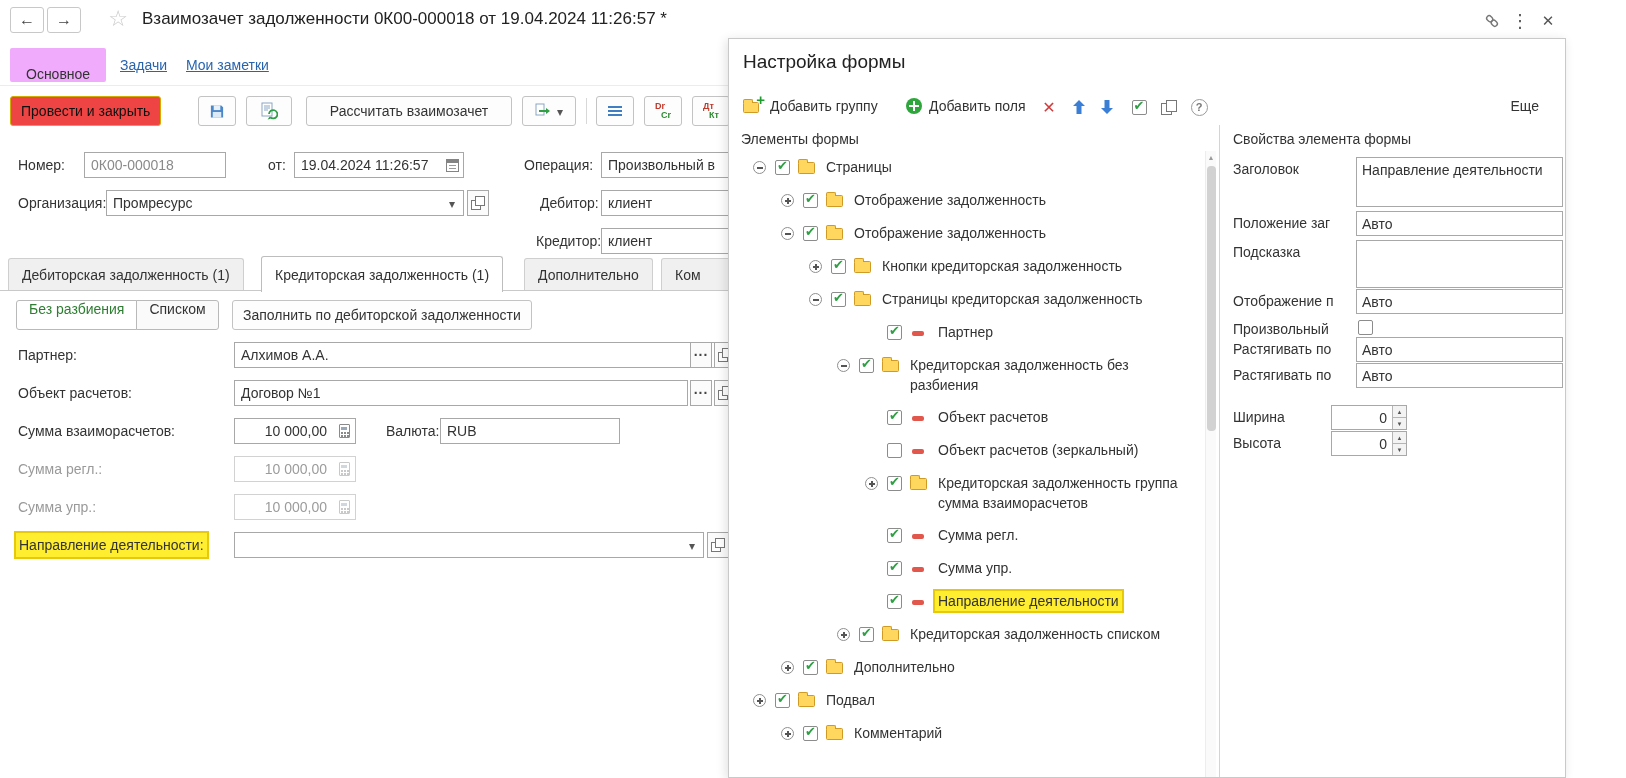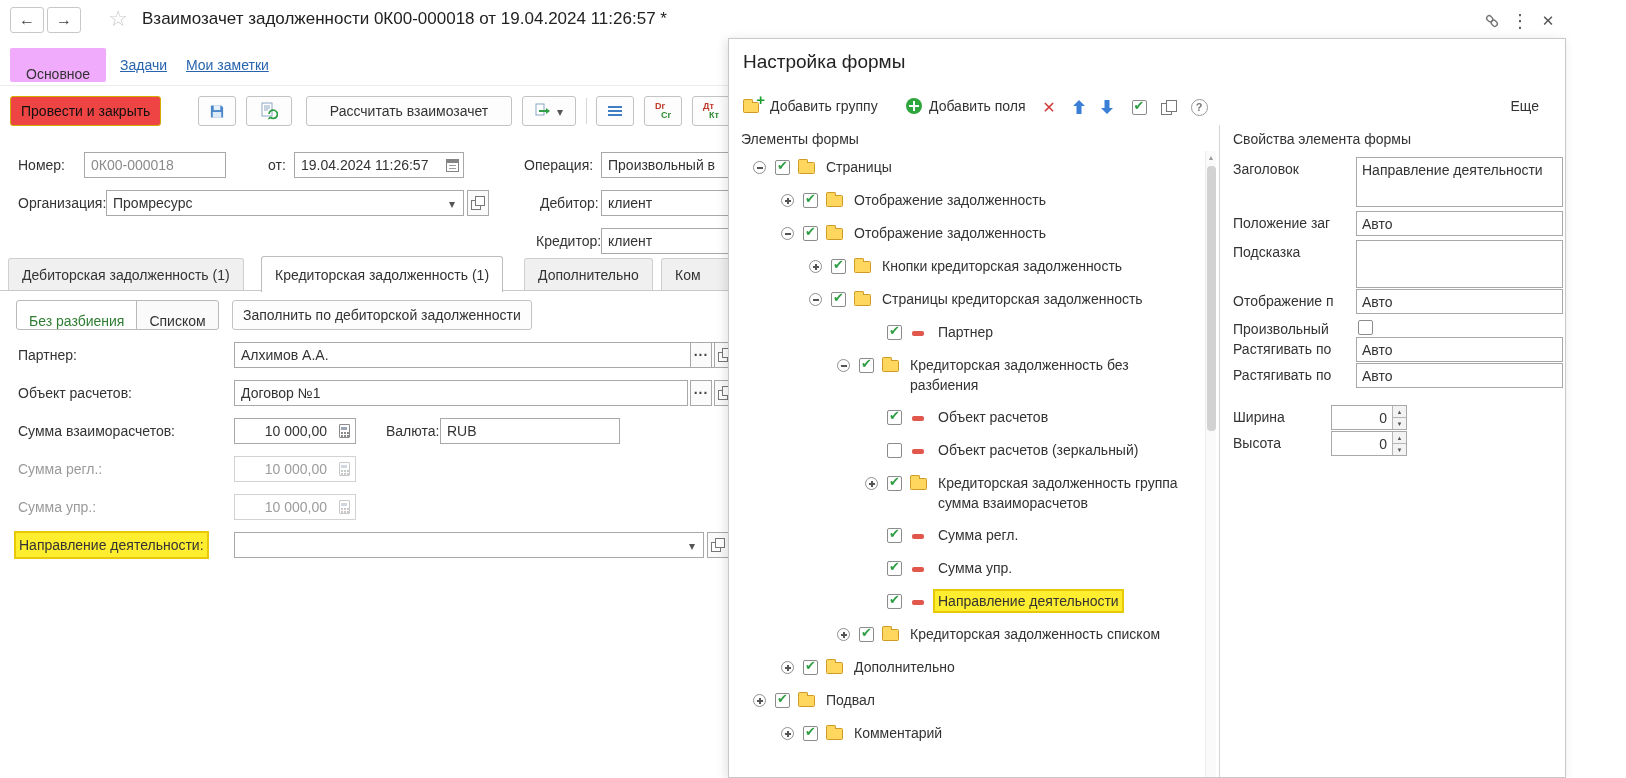--- a/index.html
+++ b/index.html
@@ -69,21 +69,21 @@
   .navtab{position:absolute;left:10px;top:4px;height:34px;padding:0 16px;display:flex;align-items:flex-end;background:#f0abfc;color:#333;border-radius:2px;cursor:pointer}
   .navlink{position:absolute;top:13px;color:#2864ae;text-decoration:underline;cursor:pointer;white-space:nowrap}
 
   
   .tabstrip{position:absolute;left:0;top:256px;width:728px;height:35px}
   .tabstrip::after{content:"";position:absolute;left:0;bottom:0;width:100%;height:1px;background:#c9c9c9}
   .tab{position:absolute;top:2px;height:33px;display:flex;align-items:center;padding:0 13px;background:#f0f0f0;border:1px solid #cfcfcf;border-bottom:none;border-radius:3px 3px 0 0;color:#333;cursor:pointer;white-space:nowrap;overflow:hidden}
   .tab.active{top:0;height:36px;background:#fff;border-color:#bdbdbd;z-index:2}
 
   
-  .sbtn{display:flex;align-items:flex-end;justify-content:center;height:30px;padding:0 12px;border:1px solid #b9b9b9;background:#fafafa;cursor:pointer;white-space:nowrap}
+  .sbtn{display:flex;align-items:flex-start;justify-content:center;height:30px;padding:0 12px;border:1px solid #b9b9b9;background:#fafafa;cursor:pointer;white-space:nowrap}
   .sbtn.sel{color:#2e7d32;background:#fff}
 
   .hl-label{background:#ffee30;box-shadow:0 0 0 2px #e7c90a}
 
   
   .dialog{position:absolute;left:728px;top:38px;width:838px;height:740px;background:#fff;border:1px solid #c9c9c9;box-shadow:-2px 2px 10px rgba(0,0,0,.12);z-index:10}
   .dlg-title{position:absolute;left:14px;top:12px;font-size:19px;color:#222}
   .tbarbtn{position:absolute;top:52px;height:30px;display:flex;align-items:center;gap:7px;cursor:pointer;color:#333;white-space:nowrap}
   .tbaricon{position:absolute;top:56px;width:24px;height:24px;display:flex;align-items:center;justify-content:center;cursor:pointer}
   .pane-title{position:absolute;color:#333;white-space:nowrap}

